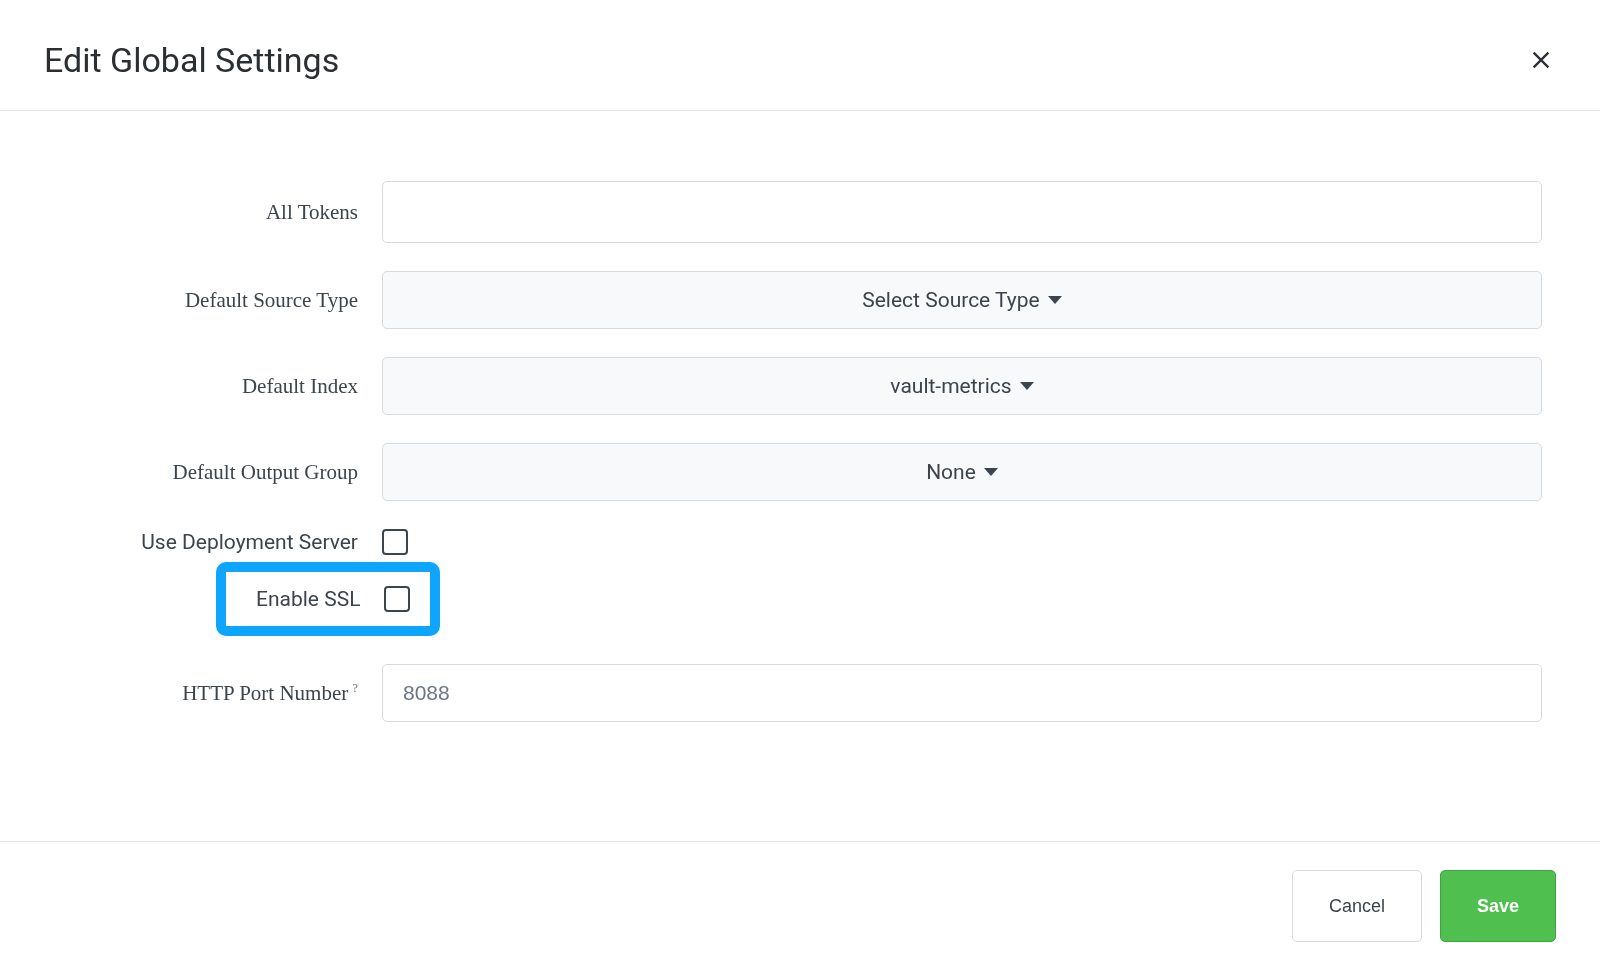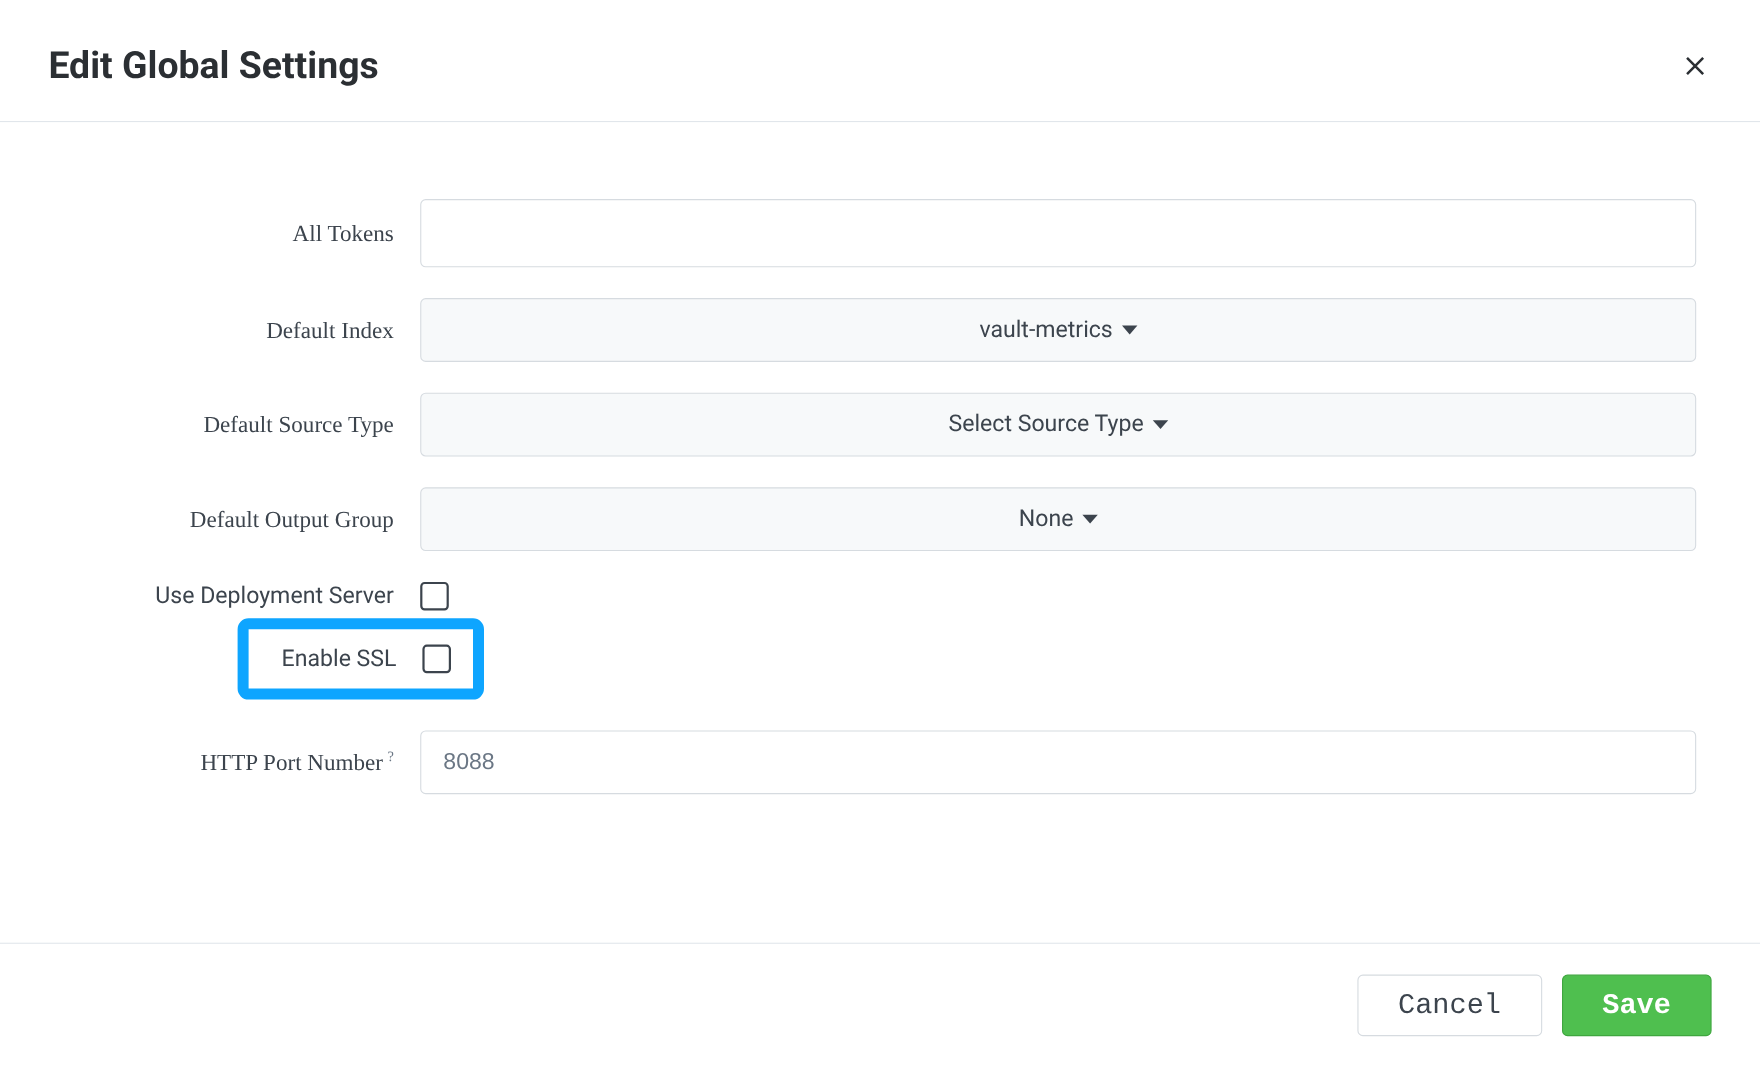--- a/index.html
+++ b/index.html
@@ -17,21 +17,21 @@
     }
     .modal-header {
       display: flex;
       justify-content: space-between;
       align-items: center;
       padding: 40px 44px 30px 44px;
       border-bottom: 1px solid #e1e6eb;
     }
     .modal-title {
       font-size: 34px;
-      font-weight: 700;
+      font-weight: 400;
       color: #2b2f33;
     }
     .close-btn {
       background: none;
       border: none;
       cursor: pointer;
       padding: 4px;
       display: flex;
       align-items: center;
       justify-content: center;
@@ -160,29 +160,28 @@
       background: #fff;
     }
     .modal-footer {
       border-top: 1px solid #e1e6eb;
       padding: 28px 44px;
       display: flex;
       justify-content: flex-end;
       gap: 18px;
     }
     .btn {
-      height: 56px;
+      height: 72px;
       padding: 0 36px;
       border-radius: 5px;
-      font-size: 26px;
-      cursor: pointer;
-      display: flex;
-      align-items: center;
-      justify-content: center;
-      font-family: Liberation Mono, monospace;
+      font-size: 18px;
+      cursor: pointer;
+      display: flex;
+      align-items: center;
+      justify-content: center;
     }
     .btn-cancel {
       background: #fff;
       border: 1px solid #d6dbe0;
       color: #3c444d;
     }
     .btn-save {
       background: #4fbf4f;
       border: 1px solid #3fa63f;
       color: #fff;
@@ -207,34 +206,34 @@
 
     <div class="form-row">
       <div class="form-label">All Tokens</div>
       <div class="form-control-area">
         <div class="toggle-group">
         </div>
       </div>
     </div>
 
     <div class="form-row">
+      <div class="form-label">Default Source Type</div>
+      <div class="form-control-area">
+        <div class="dropdown">
+          <span>Select Source Type</span>
+          <span class="dropdown-caret"></span>
+        </div>
+      </div>
+    </div>
+
+    <div class="form-row">
       <div class="form-label">Default Index</div>
       <div class="form-control-area">
         <div class="dropdown">
           <span>vault-metrics</span>
-          <span class="dropdown-caret"></span>
-        </div>
-      </div>
-    </div>
-
-    <div class="form-row">
-      <div class="form-label">Default Source Type</div>
-      <div class="form-control-area">
-        <div class="dropdown">
-          <span>Select Source Type</span>
           <span class="dropdown-caret"></span>
         </div>
       </div>
     </div>
 
     <div class="form-row">
       <div class="form-label">Default Output Group</div>
       <div class="form-control-area">
         <div class="dropdown">
           <span>None</span>

